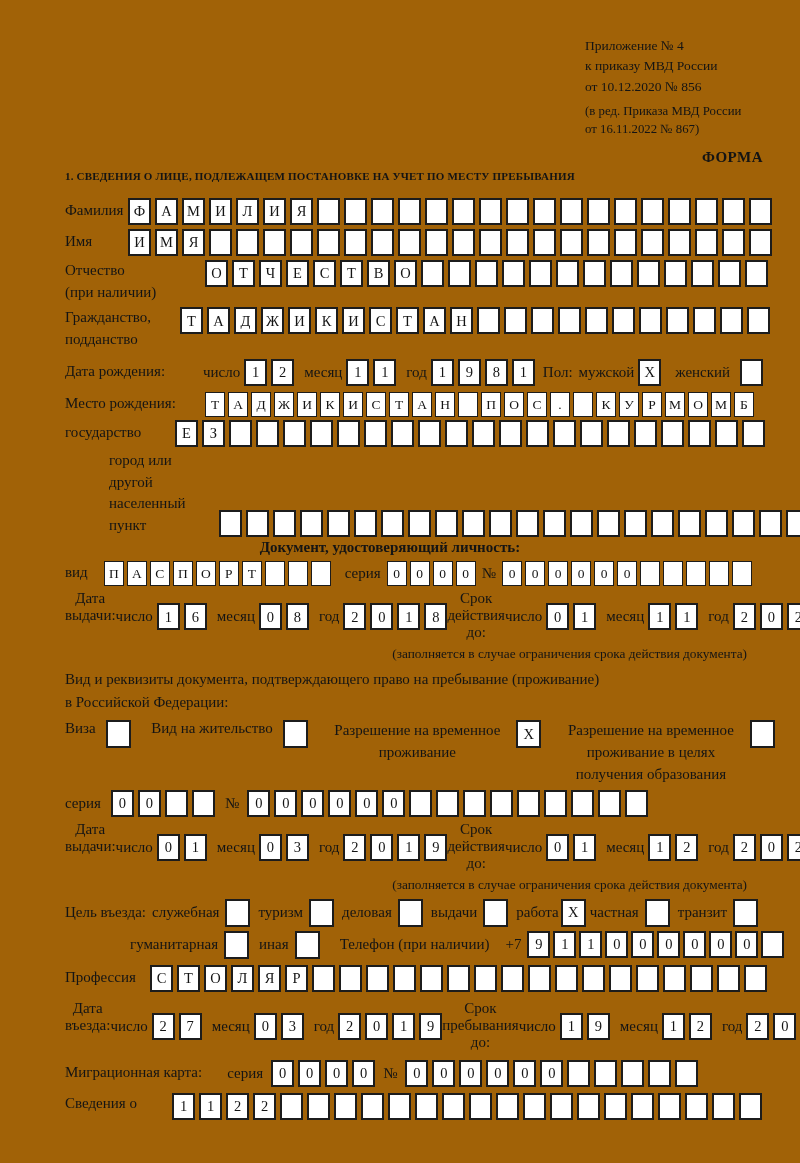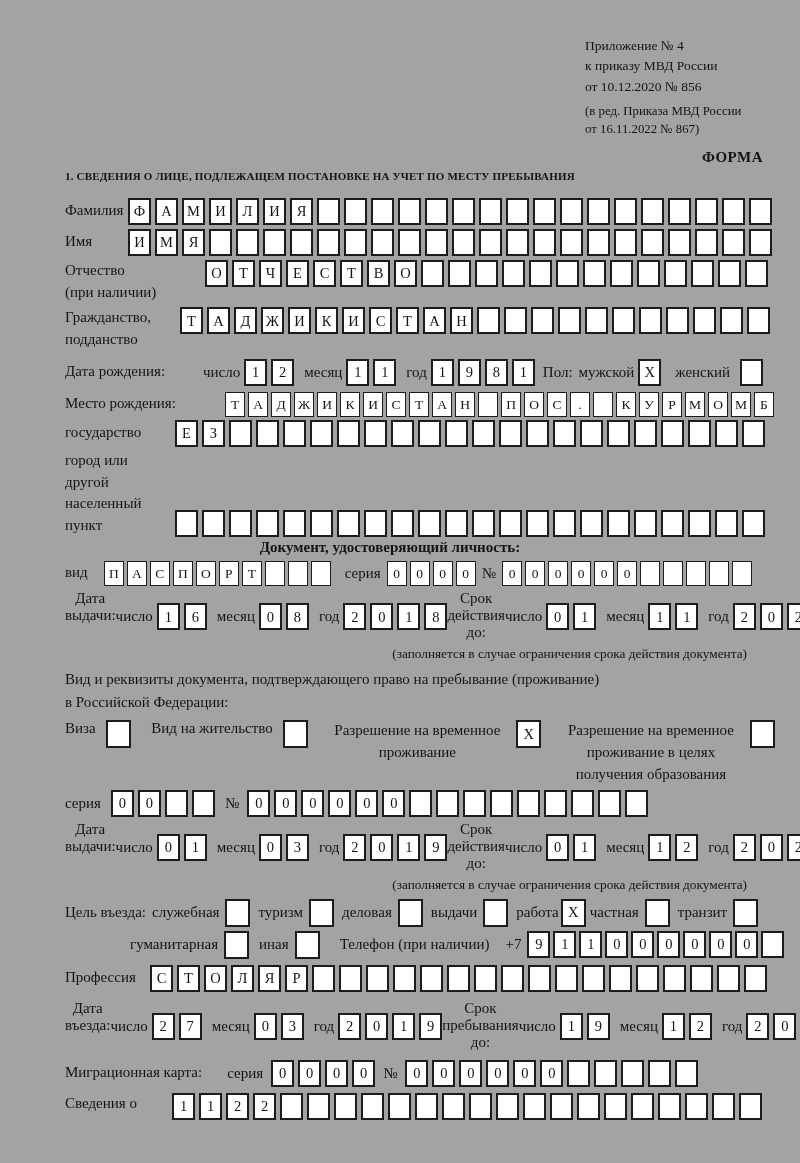--- a/index.html
+++ b/index.html
@@ -1,17 +1,17 @@
 <!DOCTYPE html>
 <html><head>
 <meta charset="utf-8">
 <style>
   html,body{margin:0;padding:0;background:#fff;}
   .page{position:relative;width:800px;height:1163px;box-sizing:border-box;
-        padding:36px 25px 10px 65px;overflow:hidden;background:#a3a3a3;
+        padding:36px 25px 10px 65px;overflow:hidden;background:#a16207;
         font-family:"Liberation Serif","DejaVu Serif",serif;color:#141414;}
   .hdr-right{margin-left:auto;width:190px;font-size:13.5px;line-height:1.5;}
   .hdr-right .rev{font-size:12.8px;line-height:1.45;}
   .hdr-right .rev.first{margin-top:5px;}
   .forma{text-align:right;font-weight:bold;font-size:15px;letter-spacing:.5px;
          margin:10px 12px 0 0;}
   .title{margin-top:14px;text-align:center;font-weight:bold;font-size:16.5px;
          line-height:1.5;letter-spacing:.2px;}
   .blank{display:inline-block;width:52px;height:13px;border-bottom:2px solid #2a2a2a;
          margin-left:10px;}
@@ -208,21 +208,21 @@
     <span class="dlab ml6">мужской</span>
     <span class="boxes ml4">
         <span class="cell">X</span>
       </span>
     <span class="dlab ml14">женский</span>
     <span class="boxes ml10">
         <span class="cell"></span>
       </span>
   </div>
 
-  <div class="frow aic mt6" style="margin-bottom:3px;gap:20px;">
+  <div class="frow aic mt6" style="margin-bottom:3px;">
     <div class="flabel w140">Место рождения:</div>
     <div class="boxes sm">
         <span class="cell">Т</span>
         <span class="cell">А</span>
         <span class="cell">Д</span>
         <span class="cell">Ж</span>
         <span class="cell">И</span>
         <span class="cell">К</span>
         <span class="cell">И</span>
         <span class="cell">С</span>
@@ -264,21 +264,21 @@
         <span class="cell"></span>
         <span class="cell"></span>
         <span class="cell"></span>
         <span class="cell"></span>
         <span class="cell"></span>
         <span class="cell"></span>
         <span class="cell"></span>
         <span class="cell"></span>
       </div>
   </div>
-  <div class="frow" style="align-items:flex-end;margin-bottom:2px;">
+  <div class="frow" style="align-items:flex-end;margin-bottom:2px;margin-left:44px;">
     <div class="flabel w110">
       <div>город или другой</div>
       <div>населенный пункт</div>
     </div>
     <div class="boxes">
         <span class="cell"></span>
         <span class="cell"></span>
         <span class="cell"></span>
         <span class="cell"></span>
         <span class="cell"></span>

